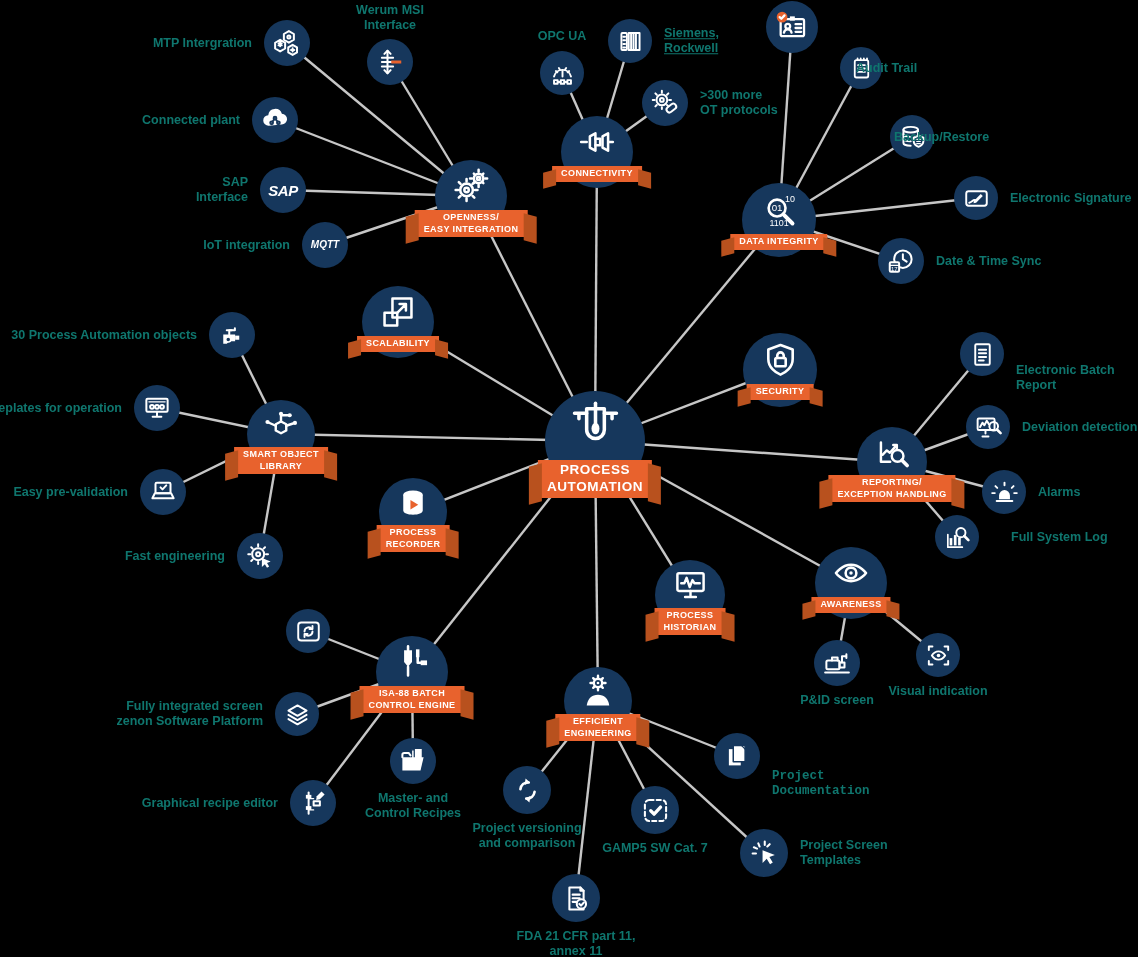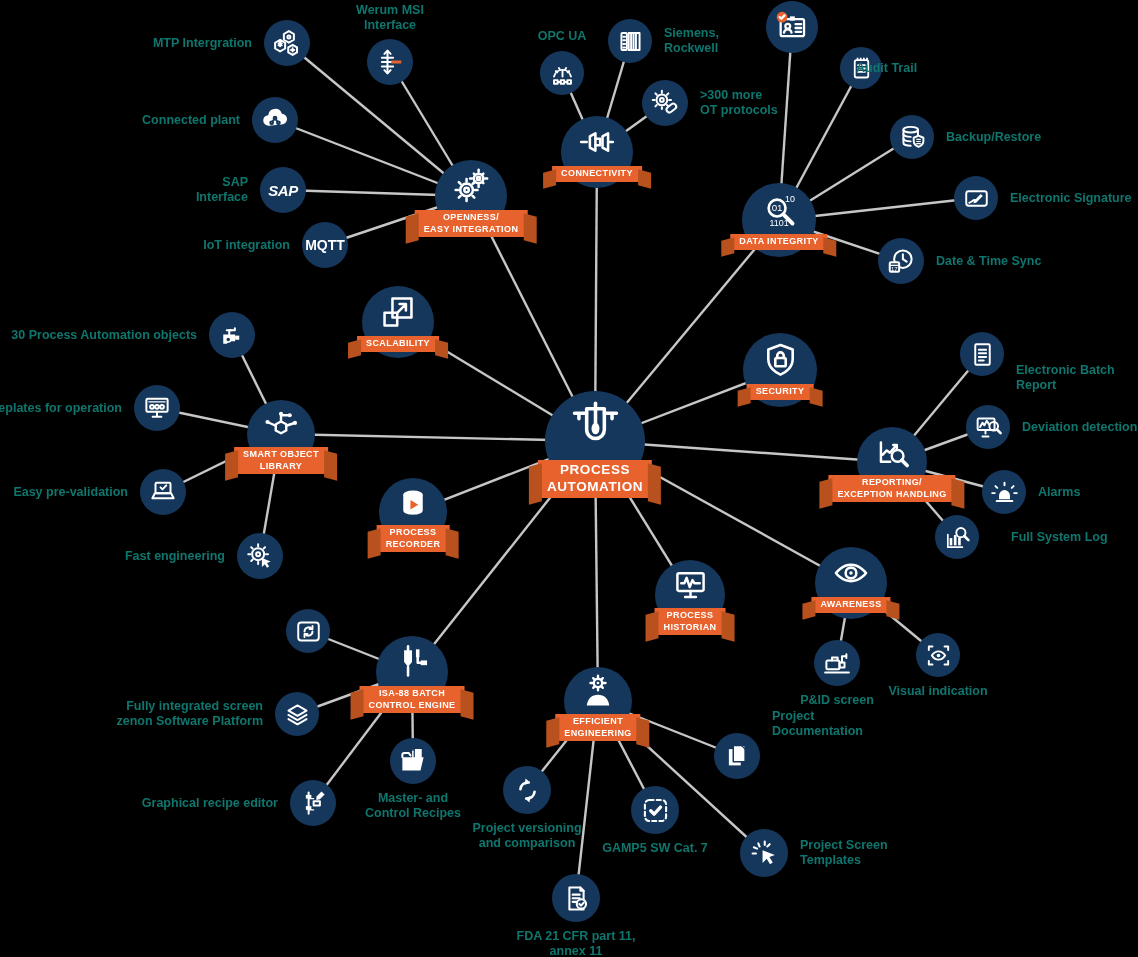--- a/index.html
+++ b/index.html
@@ -117,21 +117,21 @@
         <path d="M11.4 11.4l-1.5 2M12.6 11.4l1.5 2" stroke="#16375c"></path>
       </svg>
     </div>
     <div class="label" style="left: 240px; top: 120px; transform: translate(-100%, -50%); text-align: right;">Connected plant</div>
     <div class="node-circle" style="left: 260px; top: 167px; width: 46px; height: 46px; box-sizing: border-box;">
       <span class="icon-text sap" style="font-size: 15px;">SAP</span>
     </div>
     <div class="label" style="left: 248px; top: 190px; transform: translate(-100%, -50%); text-align: right;">SAP
 Interface</div>
     <div class="node-circle" style="left: 302px; top: 222px; width: 46px; height: 46px; box-sizing: border-box;">
-      <span class="icon-text" style="font-size: 14px;">MQTT</span>
+      <span class="icon-text" style="font-size: 10px; font-style: italic;">MQTT</span>
     </div>
     <div class="label" style="left: 290px; top: 245px; transform: translate(-100%, -50%); text-align: right;">IoT integration</div>
     <div class="node-circle hub" style="left: 561px; top: 116px; width: 72px; height: 72px; padding-bottom: 20px; box-sizing: border-box;">
       <svg viewBox="0 0 24 24" width="38" height="38" fill="none" stroke="#fff" stroke-width="1.6" stroke-linecap="round" stroke-linejoin="round">
         <path d="M2 12h3.5"></path>
         <path d="M7.5 8.5v7l3.5 2v-11z"></path>
         <path d="M11 10h3v4h-3"></path>
         <path d="M15.5 8.5l3.5-2v11l-3.5-2z"></path>
         <path d="M19.5 12H22"></path>
       </svg>
@@ -152,21 +152,21 @@
     </div>
     <div class="label" style="left: 562px; top: 44px; transform: translate(-50%, -100%); text-align: center;">OPC UA</div>
     <div class="node-circle" style="left: 608px; top: 19px; width: 44px; height: 44px; box-sizing: border-box;">
       <svg viewBox="0 0 24 24" width="29" height="29" fill="none" stroke="#fff" stroke-width="1.6" stroke-linecap="round" stroke-linejoin="round">
         <rect x="4.5" y="5" width="4.5" height="14" rx=".8"></rect>
         <path d="M6 8h1.5M6 11h1.5M6 14h1.5M6 17h1.5"></path>
         <rect x="10.5" y="5" width="9" height="14"></rect>
         <path d="M12.5 5v14M14.5 5v14M16.5 5v14"></path>
       </svg>
     </div>
-    <div class="label" style="left: 664px; top: 41px; transform: translate(0px, -50%);">Siemens,
+    <div class="label" style="left: 664px; top: 41px; transform: translate(0px, -50%); text-decoration: underline;">Siemens,
 Rockwell</div>
     <div class="node-circle" style="left: 642px; top: 80px; width: 46px; height: 46px; box-sizing: border-box;">
       <svg viewBox="0 0 24 24" width="30" height="30" fill="none" stroke="#fff" stroke-width="1.6" stroke-linecap="round" stroke-linejoin="round">
         <circle cx="9.5" cy="9.5" r="4.3"></circle>
         <circle cx="9.5" cy="9.5" r="1.5"></circle>
         <path d="M9.5 3.7V2.2M9.5 16.8v-1.5M3.7 9.5H2.2M16.8 9.5h-1.5M5.4 5.4L4.3 4.3M14.7 14.7l-1.1-1.1M5.4 13.6l-1.1 1.1M14.7 4.3l-1.1 1.1"></path>
         <rect x="12.8" y="13.8" width="8.5" height="4.6" rx="2.3" transform="rotate(-38 17 16)"></rect>
       </svg>
     </div>
     <div class="label" style="left: 700px; top: 103px; transform: translate(0px, -50%);">&gt;300 more
@@ -205,21 +205,21 @@
     <div class="node-circle" style="left: 890px; top: 115px; width: 44px; height: 44px; box-sizing: border-box;">
       <svg viewBox="0 0 24 24" width="29" height="29" fill="none" stroke="#fff" stroke-width="1.6" stroke-linecap="round" stroke-linejoin="round">
         <ellipse cx="10.5" cy="5.5" rx="6" ry="2.3"></ellipse>
         <path d="M4.5 5.5v11c0 1.3 2.7 2.3 6 2.3"></path>
         <path d="M16.5 5.5v4"></path>
         <path d="M4.5 9.2c0 1.3 2.7 2.3 6 2.3M4.5 12.9c0 1.3 2.7 2.3 6 2.3"></path>
         <path d="M17 10.5l4 1.7v2.9c0 2.9-4 4.6-4 4.6s-4-1.7-4-4.6v-2.9z"></path>
         <path d="M15.5 13.5h3M15.5 15.3h3M15.5 17.1h3" stroke-width="1"></path>
       </svg>
     </div>
-    <div class="label" style="left: 946px; top: 137px; transform: translate(0px, -50%);">Backup/Restore</div>
+    <div class="label" style="left: 894px; top: 137px; transform: translate(0px, -50%);">Backup/Restore</div>
     <div class="node-circle" style="left: 954px; top: 176px; width: 44px; height: 44px; box-sizing: border-box;">
       <svg viewBox="0 0 24 24" width="29" height="29" fill="none" stroke="#fff" stroke-width="1.6" stroke-linecap="round" stroke-linejoin="round">
         <rect x="3.5" y="6" width="17" height="12" rx="2"></rect>
         <path d="M6 15.5c2.2-.6 3-2.5 4.8-2.2"></path>
         <path d="M10 13.8l5.5-5.5 1.7 1.7-5.5 5.5-2.2.5z" fill="#fff" stroke="none"></path>
       </svg>
     </div>
     <div class="label" style="left: 1010px; top: 198px; transform: translate(0px, -50%);">Electronic Signature</div>
     <div class="node-circle" style="left: 878px; top: 238px; width: 46px; height: 46px; box-sizing: border-box;">
       <svg viewBox="0 0 24 24" width="30" height="30" fill="none" stroke="#fff" stroke-width="1.6" stroke-linecap="round" stroke-linejoin="round">
@@ -479,21 +479,21 @@
       </svg>
     </div>
     <div class="label" style="left: 655px; top: 841px; transform: translate(-50%, 0px); text-align: center;">GAMP5 SW Cat. 7</div>
     <div class="node-circle" style="left: 714px; top: 733px; width: 46px; height: 46px; box-sizing: border-box;">
       <svg viewBox="0 0 24 24" width="30" height="30" fill="none" stroke="#fff" stroke-width="1.6" stroke-linecap="round" stroke-linejoin="round">
         <rect x="5.5" y="6.5" width="9.5" height="13" fill="#fff" stroke="none"></rect>
         <rect x="9" y="3.5" width="9.5" height="13" fill="#fff" stroke="#16375c" stroke-width="1.2"></rect>
         <path d="M15.5 3.5l3 3" stroke="#16375c" stroke-width="1"></path>
       </svg>
     </div>
-    <div class="label" style="left: 772px; top: 724px; transform: translate(0px, -50%);">Project
+    <div class="label" style="left: 772px; top: 784px; transform: translate(0px, -50%); font-family: Liberation Mono, monospace;">Project
 Documentation</div>
     <div class="node-circle" style="left: 740px; top: 829px; width: 48px; height: 48px; box-sizing: border-box;">
       <svg viewBox="0 0 24 24" width="31" height="31" fill="none" stroke="#fff" stroke-width="1.6" stroke-linecap="round" stroke-linejoin="round">
         <path d="M10.5 9.5l9.5 3.7-4.2 1.5 2.6 4.2-2.1 1.4-2.6-4.2-3.2 3.2z" fill="#fff" stroke="none"></path>
         <path d="M7.2 4.2l1 2.4M3.8 7.2l2.4 1M2.8 12h2.6M12.2 2.8v2.6M16 4.8l-1.8 1.8"></path>
       </svg>
     </div>
     <div class="label" style="left: 800px; top: 853px; transform: translate(0px, -50%);">Project Screen
 Templates</div>
     <div class="node-circle" style="left: 552px; top: 874px; width: 48px; height: 48px; box-sizing: border-box;">

